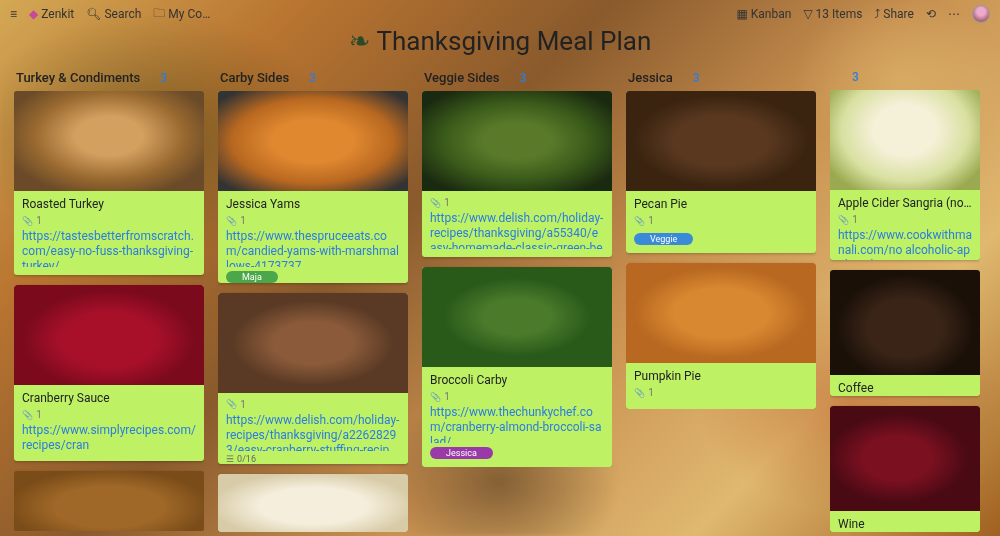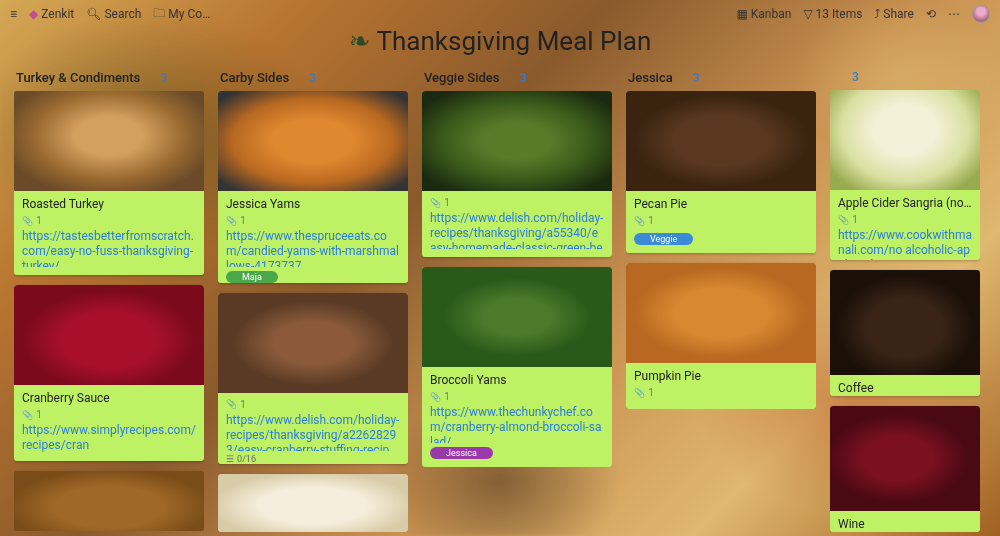--- a/index.html
+++ b/index.html
@@ -190,21 +190,21 @@
           <div class="card-body">
             <div class="card-meta">
               <span style="font-size: 9px;">📎</span>
               <span>1</span>
             </div>
             <a class="card-link">https://www.delish.com/holiday-recipes/thanksgiving/a55340/easy-homemade-classic-green-bean-casserole-recipe/</a>
           </div>
         </div>
         <div class="card">
           <div class="card-img food-broccoli"></div>
-          <div class="card-body"><div class="card-title">Broccoli Yams</div><div class="card-meta">
+          <div class="card-body"><div class="card-title">Broccoli Carby</div><div class="card-meta">
               <span style="font-size: 9px;">📎</span>
               <span>1</span>
             </div><a class="card-link">https://www.thechunkychef.com/cranberry-almond-broccoli-salad/</a><span class="tag" style="background: rgb(154, 58, 168);">Jessica</span></div>
         </div>
       </div>
     </div>
     <div class="column">
       <div class="col-header">
         <span>Jessica</span>
         <span class="col-count">3</span>

